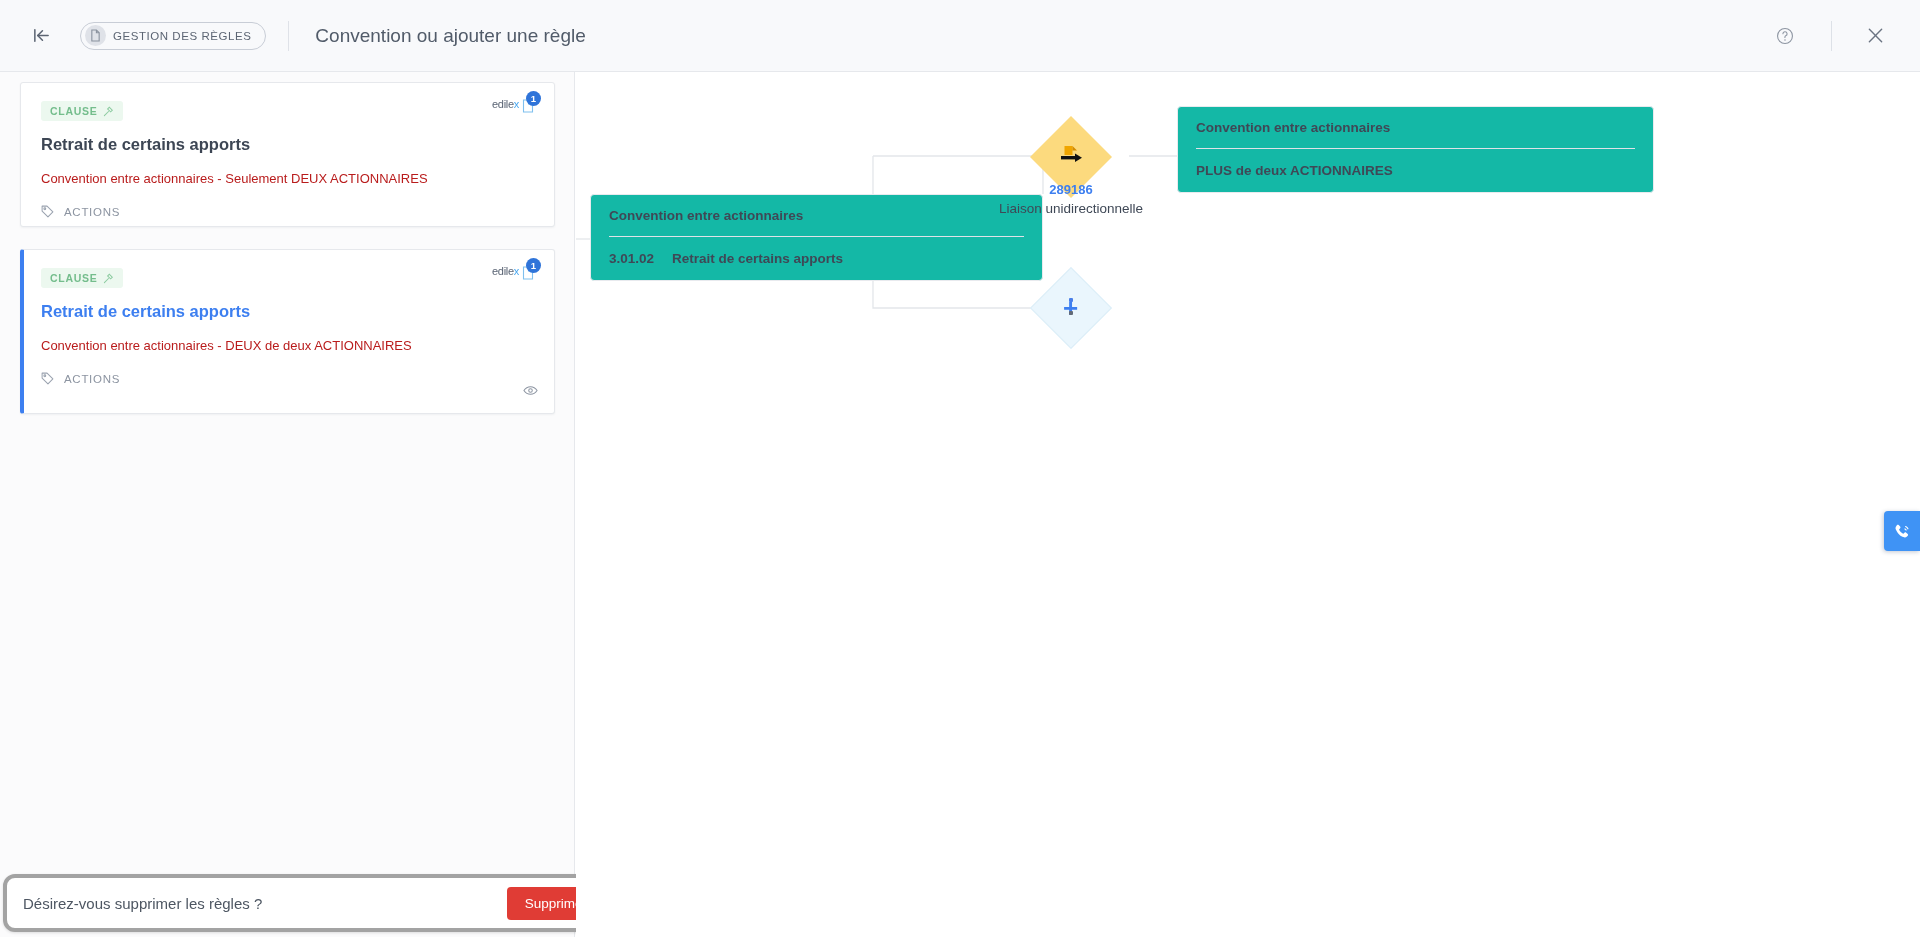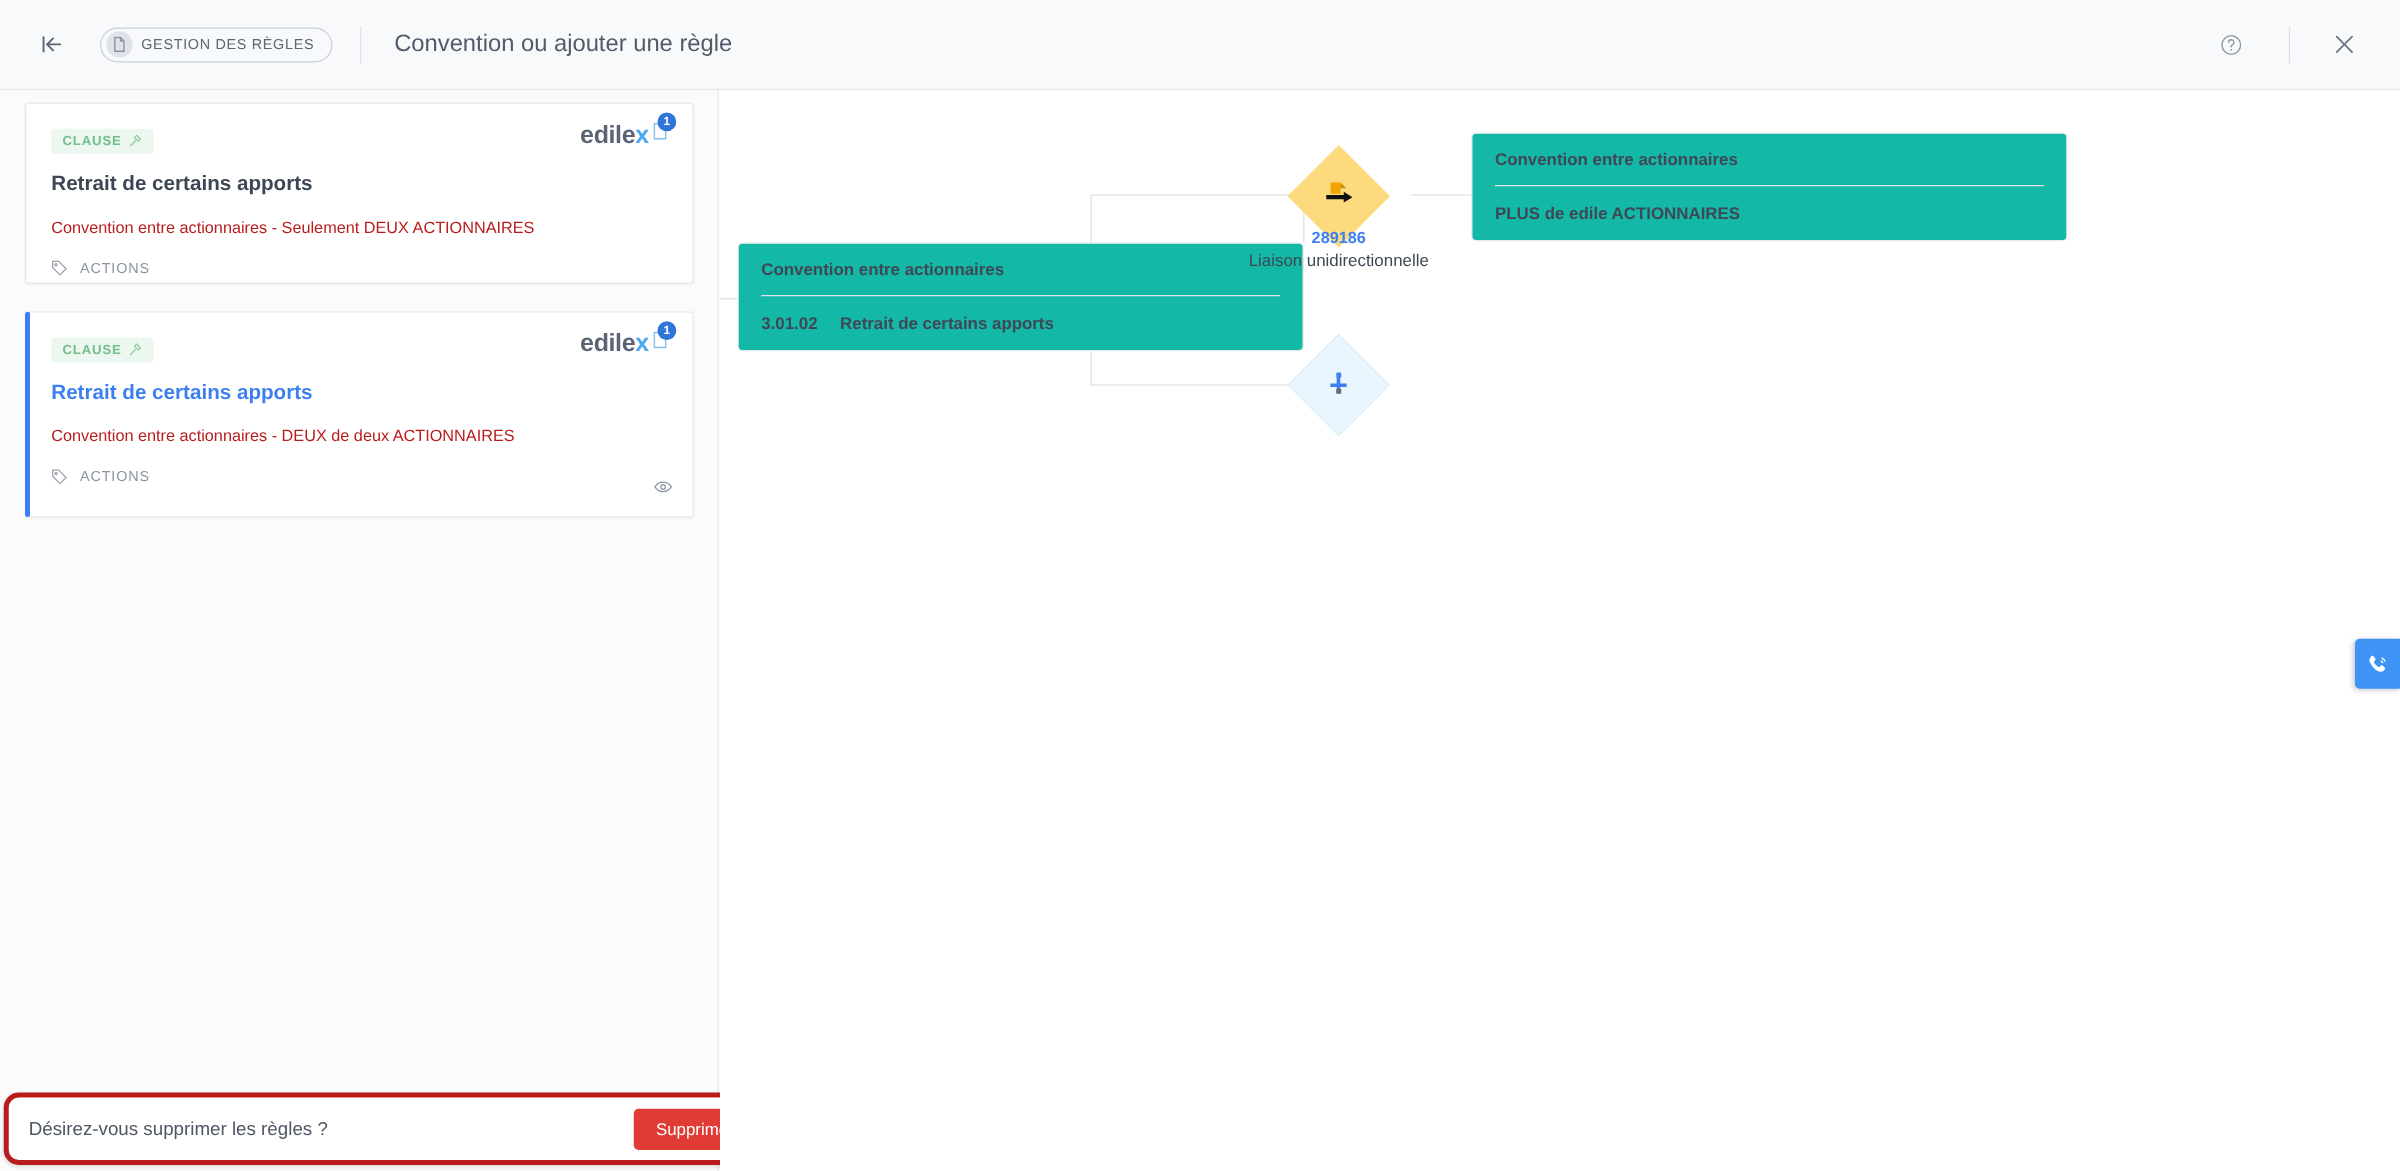--- a/index.html
+++ b/index.html
@@ -95,21 +95,21 @@
     font-size: 10.5px; font-weight: bold; letter-spacing: .7px;
     color: #74bd8c;
   }
   .gavel-icon { color: #8ccba0; display: flex; align-items: center; }
 
   .brand-wrap {
     margin-left: auto; display: flex; align-items: flex-start; gap: 3px;
     position: relative; top: -4px;
   }
   .brand-text {
-    font-size: 20px; font-weight: bold; color: #5a6474;
+    font-size: 11px; font-weight: normal; color: #5a6474;
     letter-spacing: -.3px;
     margin-left: 42px;
   }
   .brand-text .x { color: #4aa8f0; }
   .doc-icon { color: #7fc0ee; position: relative; top: 1px; }
   .badge-count {
     position: absolute; top: -7px; right: -7px;
     width: 15px; height: 15px; border-radius: 50%;
     background: #2f74d9; color: #fff;
     font-size: 9.5px; font-weight: bold;
@@ -134,21 +134,21 @@
   .eye-row {
     position: absolute; right: 16px; bottom: 11px;
     color: #8d95a2; cursor: pointer;
   }
 
   
   .delete-bar {
     position: absolute; left: 3px; bottom: 5px;
     width: 622px; height: 58px;
     background: #ffffff;
-    border: 4px solid #b91c1c;
+    border: 4px solid #a3a3a3;
     border-radius: 12px;
     display: flex; align-items: center;
     padding: 0 16px 0 16px;
     box-shadow: 0 1px 3px rgba(0,0,0,.12);
   }
   .delete-text { font-size: 15px; color: #4d5662; }
   .delete-btn {
     margin-left: auto;
     background: #e03c35; color: #fff;
     border: none; border-radius: 4px;
@@ -377,21 +377,21 @@
       <div class="nc-title">Convention entre actionnaires</div>
       <div class="nc-rule">
         <span class="nc-num">3.01.02</span>
         <span>Retrait de certains apports</span>
       </div>
     </div>
 
     <div class="node-card right-node">
       <div class="nc-title">Convention entre actionnaires</div>
       <div class="nc-rule">
-        <span>PLUS de edile ACTIONNAIRES</span>
+        <span>PLUS de deux ACTIONNAIRES</span>
       </div>
     </div>
 
     <div class="diamond d-link">
       <span class="diamond-inner">
         <svg width="30" height="26" viewBox="0 0 30 26">
           <path d="M8.5 2 h8 v9 h-8 z" fill="#f0a500"></path>
           <path d="M16.5 2 l4.5 4.5 h-4.5 z" fill="#d48b00"></path>
           <rect x="5" y="12" width="15" height="3.4" fill="#111111"></rect>
           <path d="M19 9.4 L26 13.7 L19 18 z" fill="#111111"></path>

